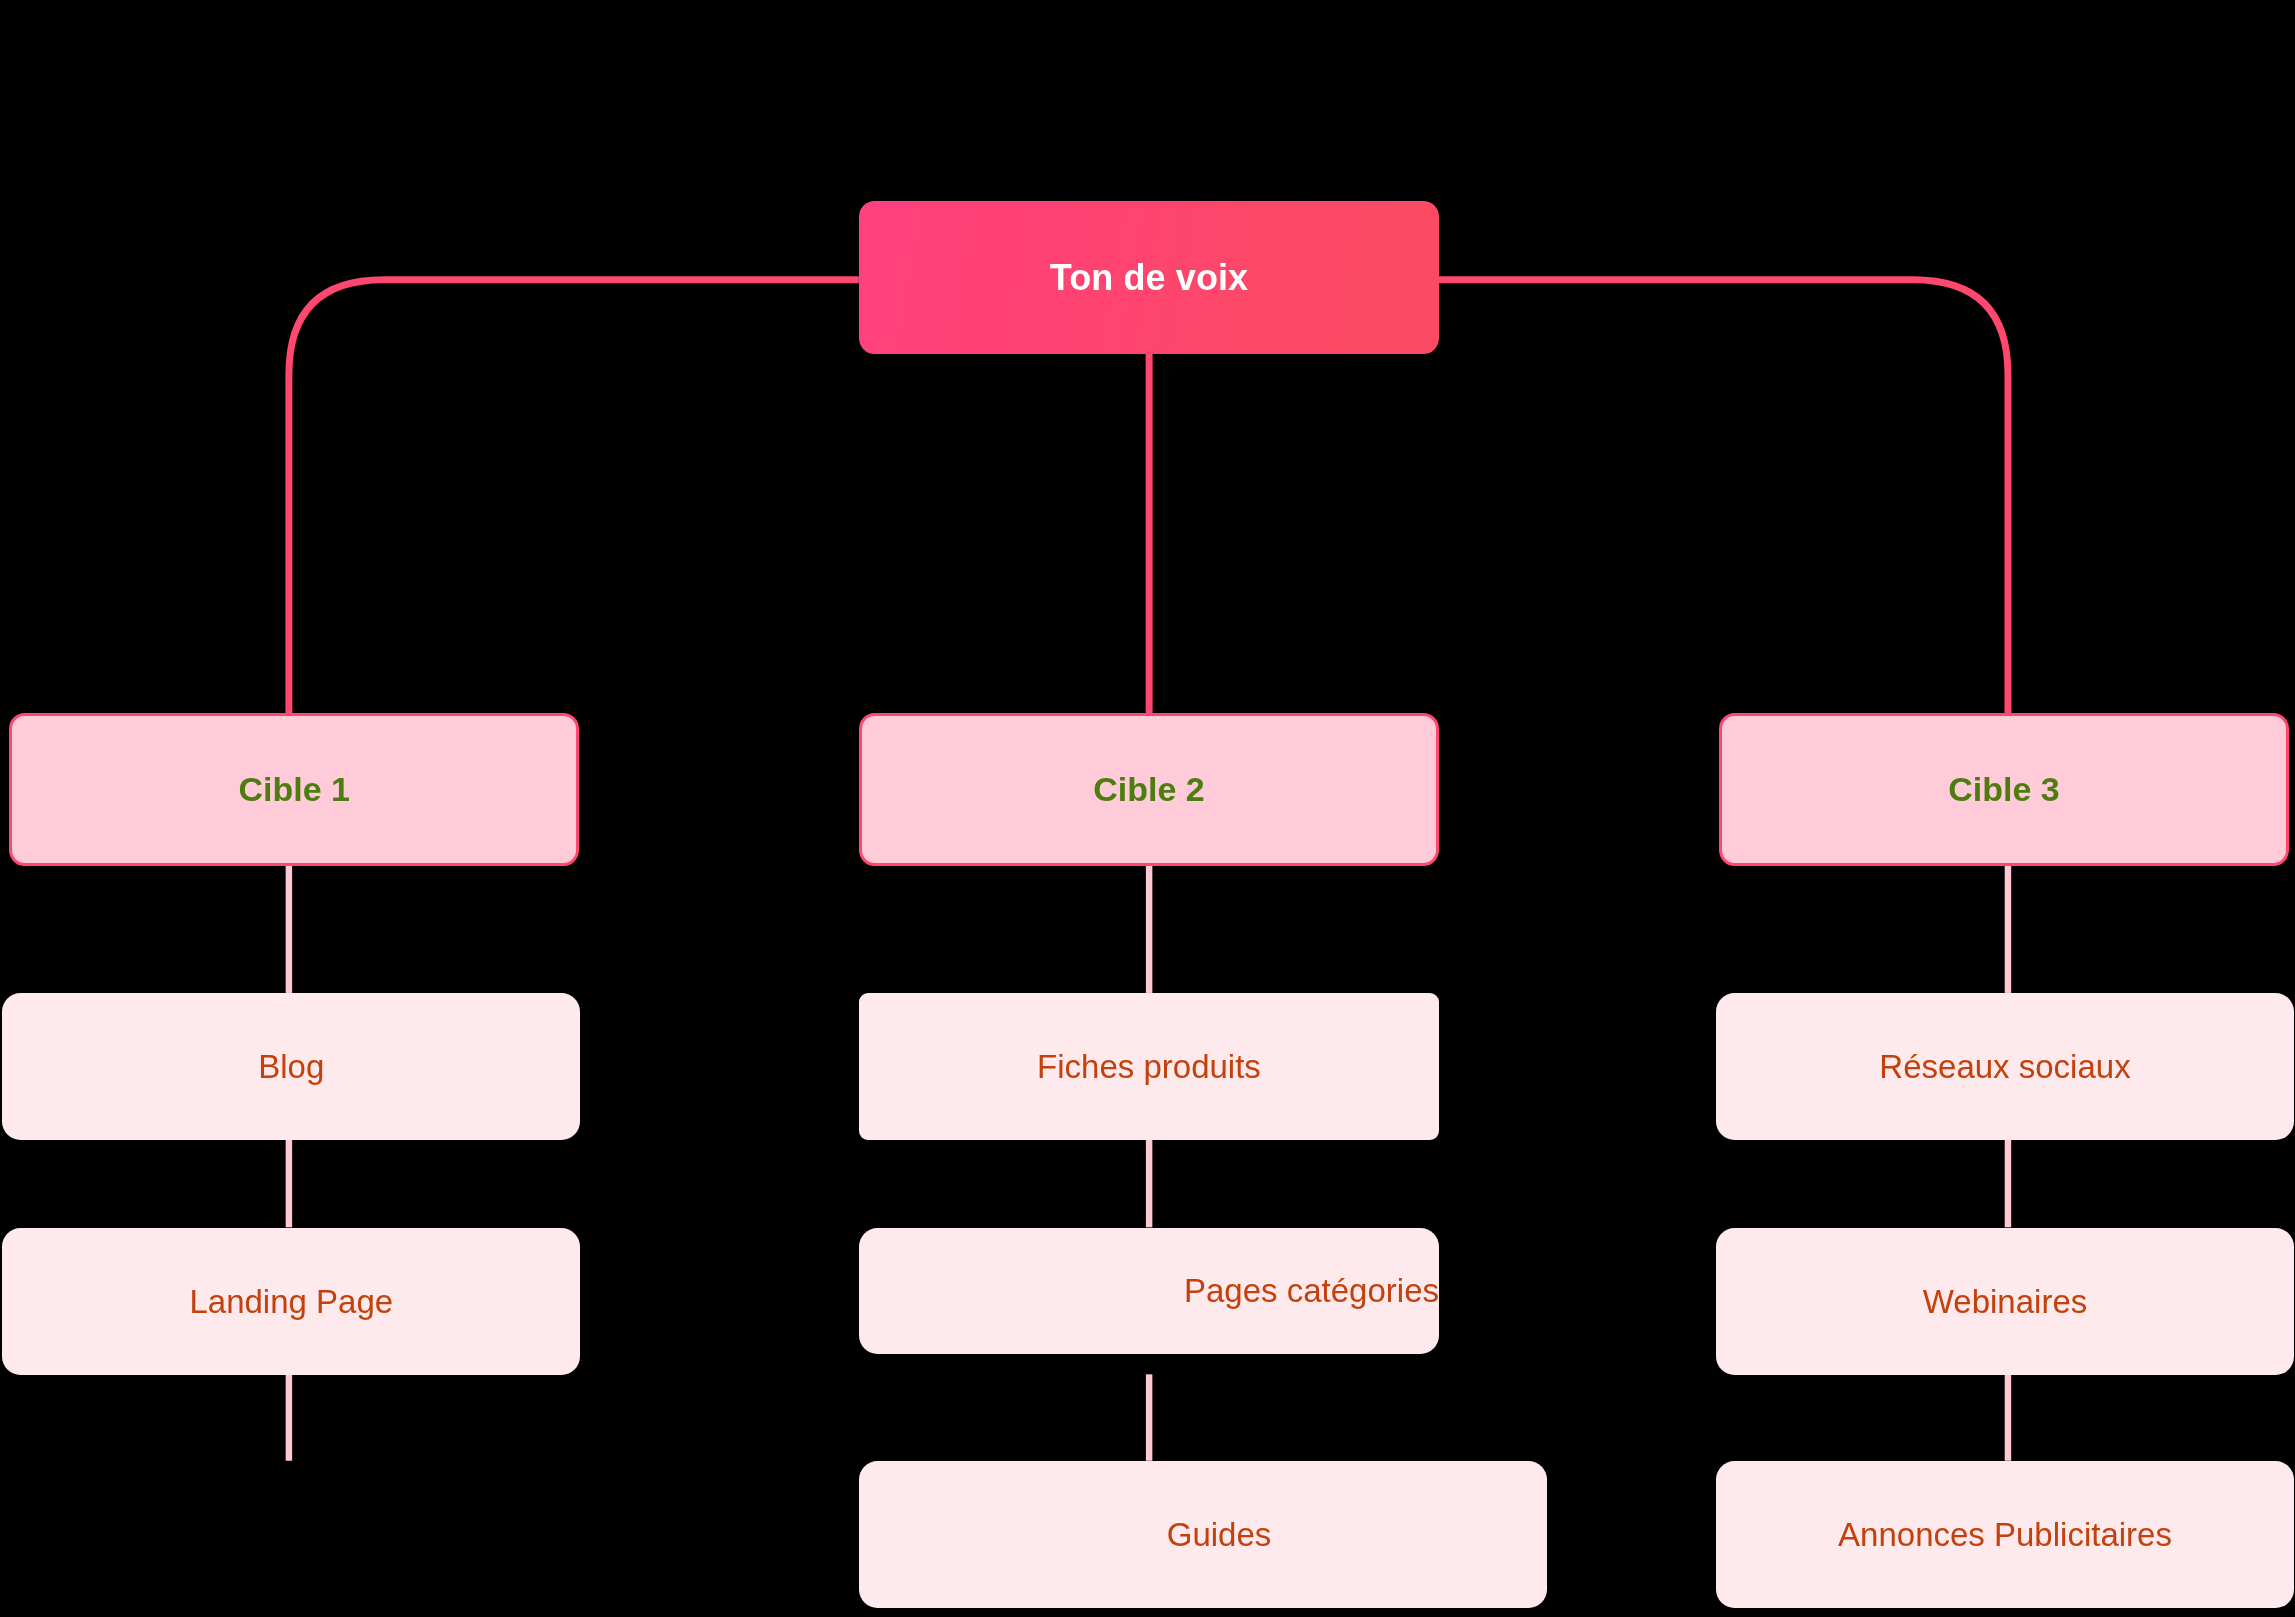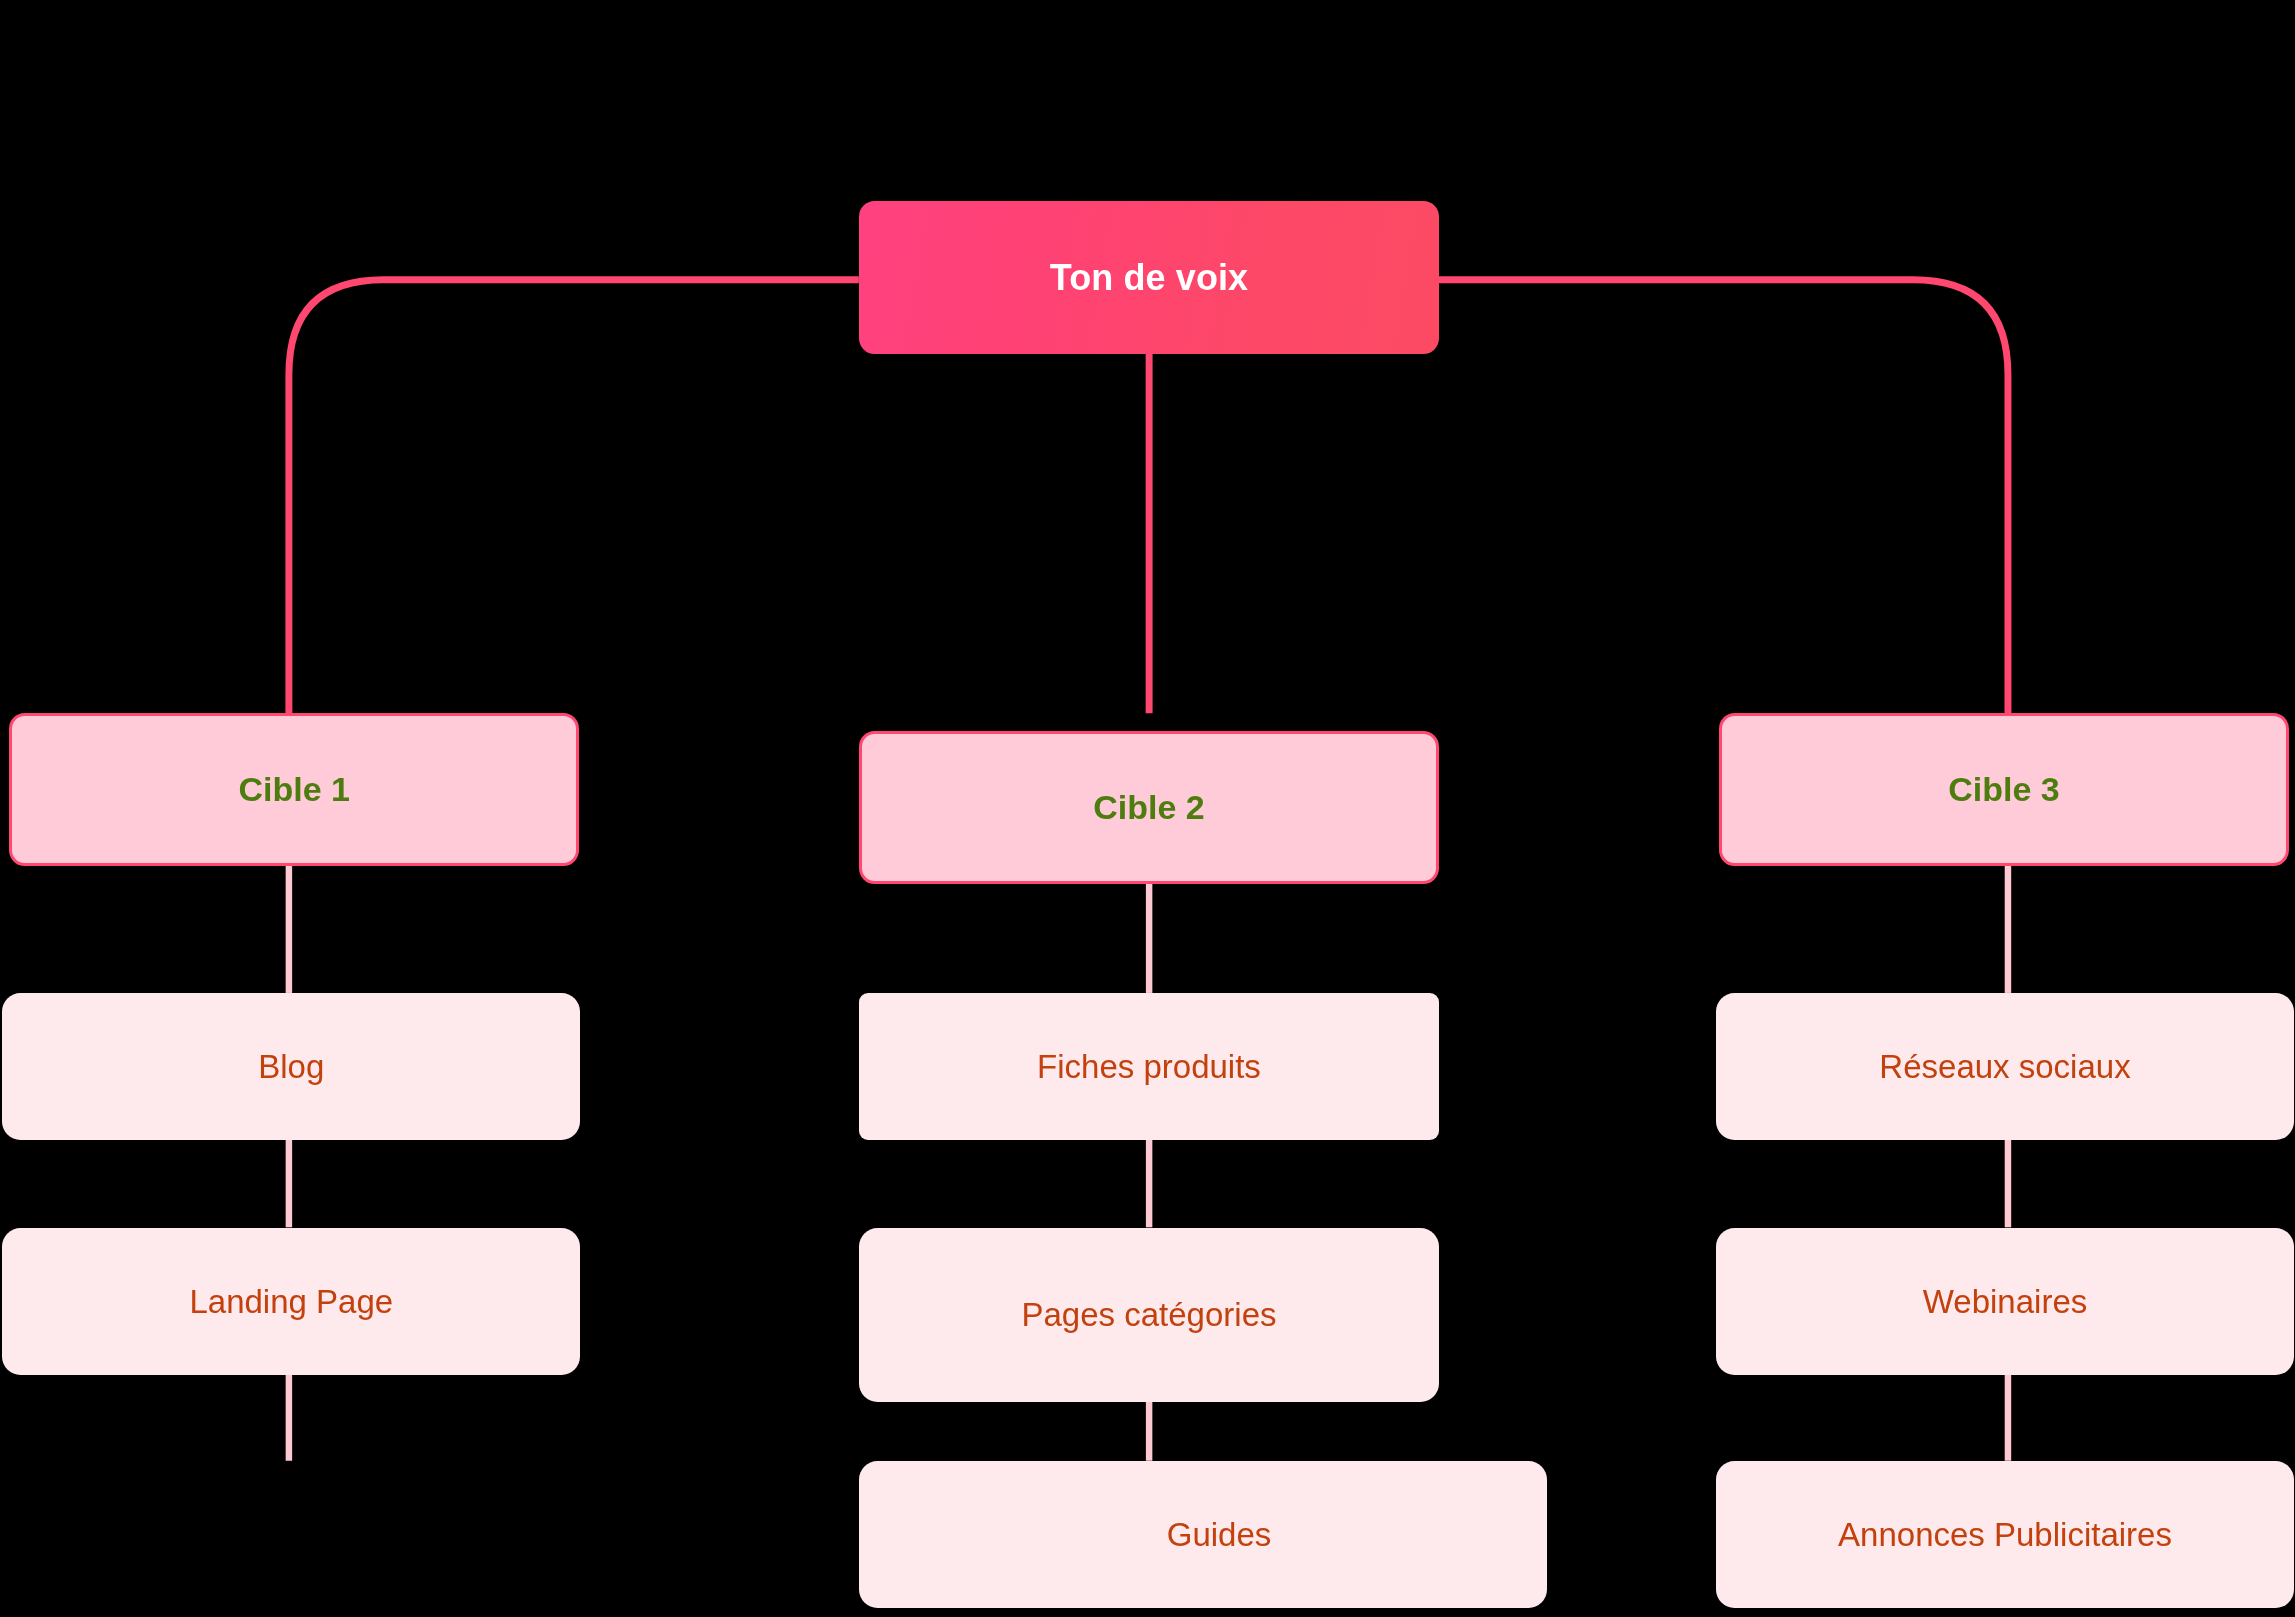--- a/index.html
+++ b/index.html
@@ -91,27 +91,27 @@
   <div class="node node-branch" style="left: 9.2px; top: 713px; width: 570px; height: 153px;">
     <span class="node-label">Cible 1</span>
   </div>
   <div class="node node-leaf" style="left: 2.3px; top: 993px; width: 578px; height: 147px;">
     <span class="node-label">Blog</span>
   </div>
   <div class="node node-leaf" style="left: 2.3px; top: 1228px; width: 578px; height: 147px;">
     <span class="node-label">Landing Page</span>
   </div>
 
-  <div class="node node-branch" style="left: 859px; top: 731px; width: 580px; height: 153px;">
+  <div class="node node-branch" style="left: 859px; top: 713px; width: 580px; height: 153px;">
     <span class="node-label">Cible 2</span>
   </div>
   <div class="node node-leaf" style="left: 859px; top: 993px; width: 580px; height: 147px; border-radius: 9px;">
     <span class="node-label">Fiches produits</span>
   </div>
-  <div class="node node-leaf" style="left: 859px; top: 1228px; width: 580px; height: 174px;">
+  <div class="node node-leaf" style="left: 859px; top: 1228px; width: 580px; height: 126px; justify-content: flex-end;">
     <span class="node-label">Pages catégories</span>
   </div>
   <div class="node node-leaf" style="left: 859px; top: 1461px; width: 688px; height: 147px; padding-left: 32px;">
     <span class="node-label">Guides</span>
   </div>
 
   <div class="node node-branch" style="left: 1719px; top: 713px; width: 570px; height: 153px;">
     <span class="node-label">Cible 3</span>
   </div>
   <div class="node node-leaf" style="left: 1716px; top: 993px; width: 578px; height: 147px;">

